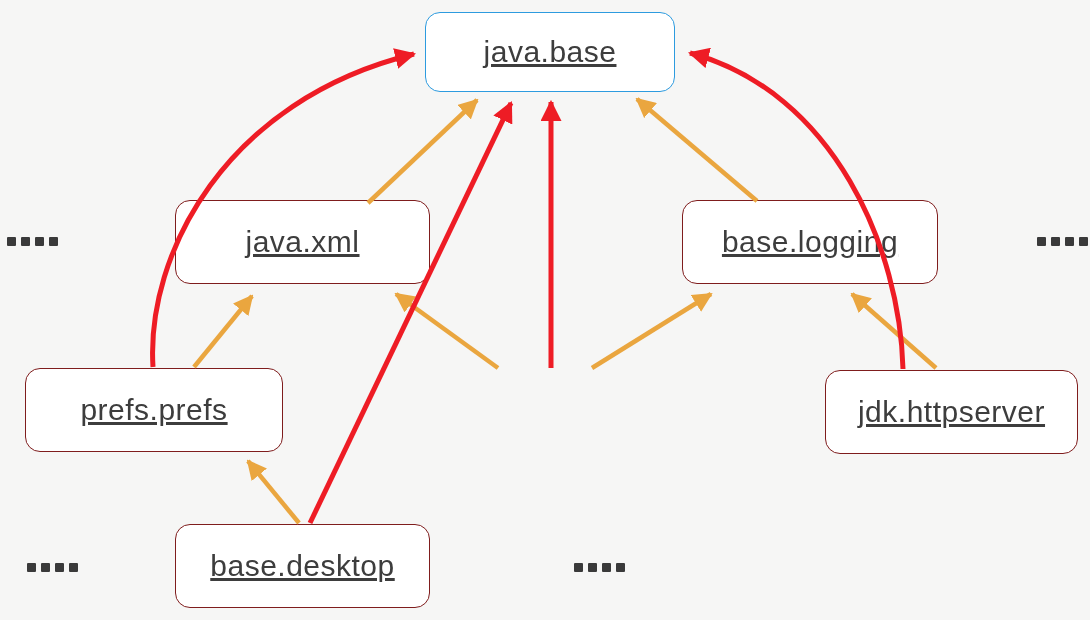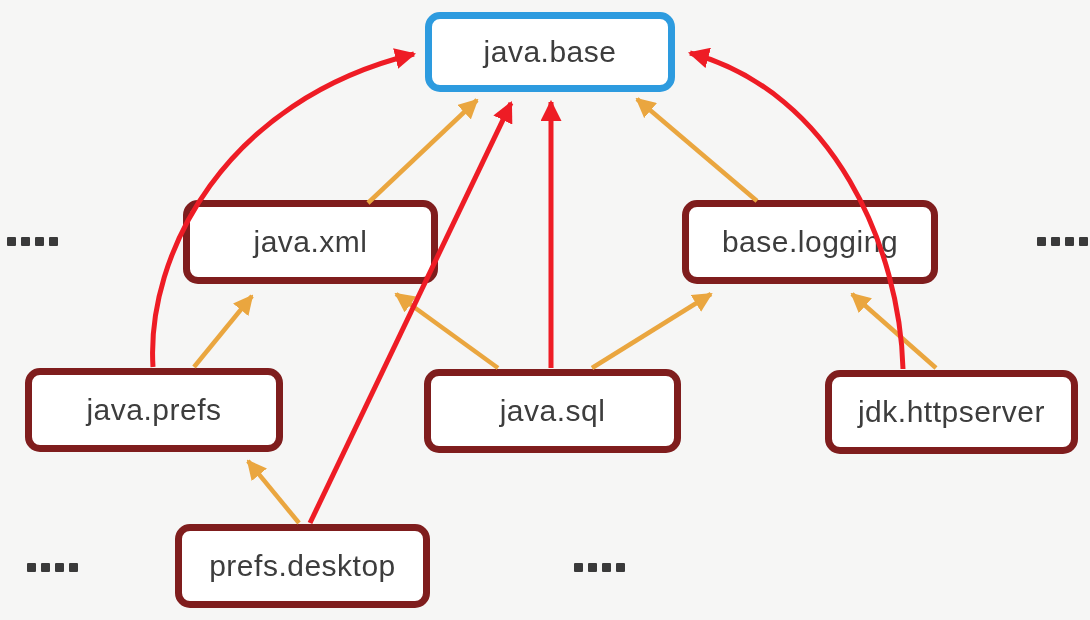--- a/index.html
+++ b/index.html
@@ -11,34 +11,35 @@
     position:relative;
     width:1090px;
     height:620px;
     background:#f6f6f5;
     overflow:hidden;
   }
   
   .node{
     position:absolute;
     background:#ffffff;
-    border:7px solid #7f1d1d;
+    border:1px solid #7f1d1d;
     border-radius:15px;
     display:flex;
     align-items:center;
     justify-content:center;
     font-size:30px;
     color:#3d3d3d;
     letter-spacing:0.5px;
     box-sizing:border-box;
     z-index:1;
+    text-decoration:underline;
   }
   .node.blue{border-color:#2d9bdf;}
   .pos-java-base     {left:425px; top:12px;  width:250px; height:80px;}
-  .pos-java-xml      {left:175px; top:200px; width:255px; height:84px;margin-left:8px;}
+  .pos-java-xml      {left:175px; top:200px; width:255px; height:84px;}
   .pos-java-logging  {left:682px; top:200px; width:256px; height:84px;}
   .pos-java-prefs    {left:25px;  top:368px; width:258px; height:84px;}
   .pos-java-sql      {left:424px; top:369px; width:257px; height:84px;}
   .pos-jdk-httpserver{left:818px; top:370px; width:253px; height:84px;margin-left:7px;}
   .pos-java-desktop  {left:175px; top:524px; width:255px; height:84px;}
 
   
   .dots{position:absolute;display:flex;gap:5px;z-index:1;}
   .dots i{display:block;width:9px;height:9px;background:#3a3a3a;border-radius:1px;}
   .dots-left        {left:7px;    top:237px;}
@@ -63,30 +64,27 @@
   <div class="node blue pos-java-base">
     <span>java.base</span>
   </div>
   <div class="node pos-java-xml">
     <span>java.xml</span>
   </div>
   <div class="node pos-java-logging">
     <span>base.logging</span>
   </div>
   <div class="node pos-java-prefs">
-    <span>java.prefs</span>
-  </div>
-  <div class="node pos-java-sql">
-    <span>java.sql</span>
+    <span>prefs.prefs</span>
   </div>
   <div class="node pos-jdk-httpserver">
     <span>jdk.httpserver</span>
   </div>
   <div class="node pos-java-desktop">
-    <span>prefs.desktop</span>
+    <span>base.desktop</span>
   </div>
 
   <div class="dots dots-left">
       <i></i>
       <i></i>
       <i></i>
       <i></i>
     </div>
   <div class="dots dots-right">
       <i></i>

